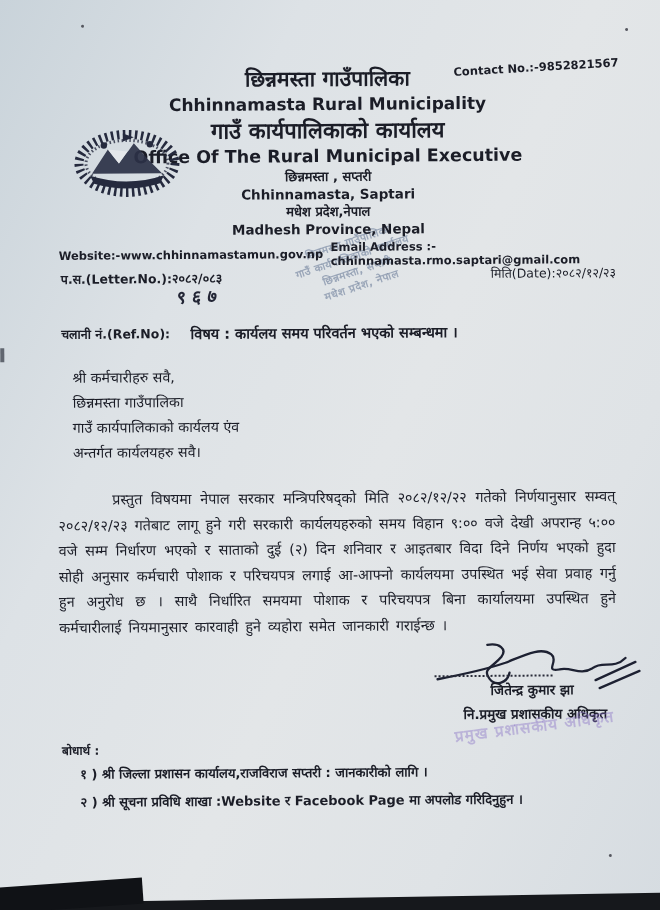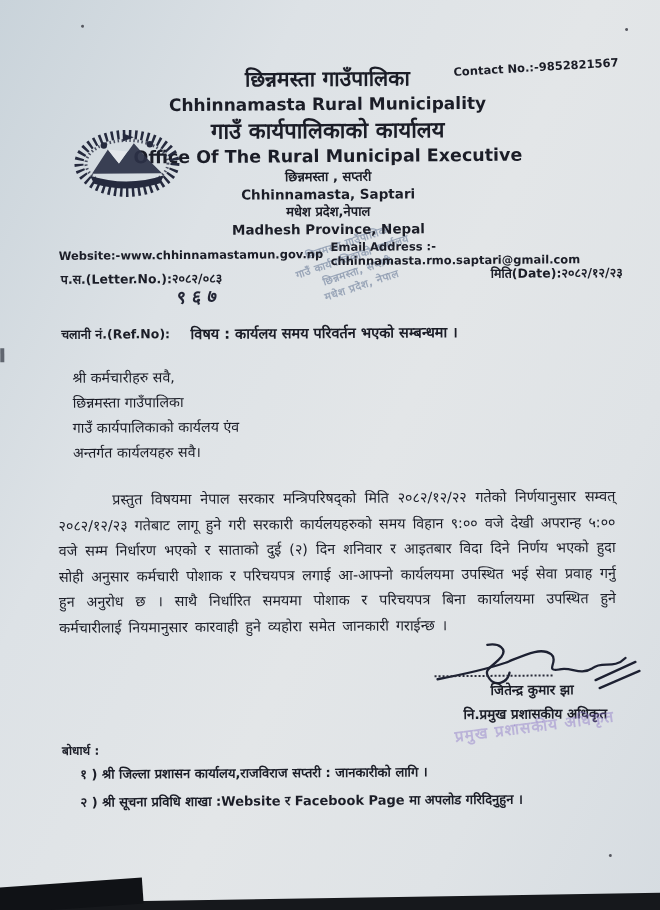--- a/index.html
+++ b/index.html
@@ -26,21 +26,21 @@
 
   .center-stamp{
     left:276px;top:234px;width:160px;transform:rotate(-18deg);
     color:rgba(96,115,146,0.55);font-size:10.5px;line-height:15px;
     text-align:center;letter-spacing:.5px;font-weight:600;
   }
 
   .website{left:60px;top:247px;font-size:11.5px;font-weight:bold;}
   .email{left:332px;top:240px;font-size:11.5px;font-weight:bold;}
   .letter-no{left:62px;top:269px;font-size:12.5px;font-weight:600;}
-  .date{left:466px;top:266px;font-size:12.5px;font-weight:700;padding-left:26px;}
+  .date{left:466px;top:266px;font-size:12.5px;font-weight:400;padding-left:26px;}
   .ref-label{left:62px;top:292px;font-size:12.5px;font-weight:600;margin-top:32px;}
   .ref-value{
     left:178px;top:283px;font-size:18px;font-weight:600;letter-spacing:6px;
     transform:skewX(-10deg) rotate(-2deg);color:#232636;
   }
 
   .subject{left:0;right:10px;top:322px;text-align:center;font-size:14.5px;font-weight:600;}
 
   .addressee{left:73px;top:364px;font-size:14.2px;line-height:25px;font-weight:500;}
   .addressee div{margin-bottom:0;}

